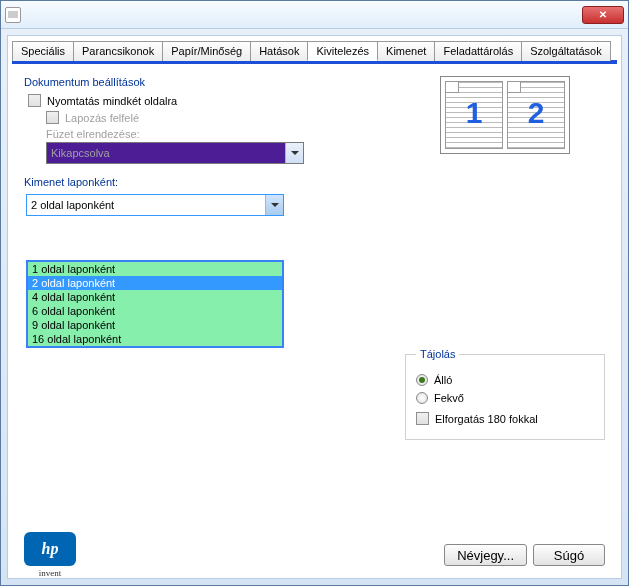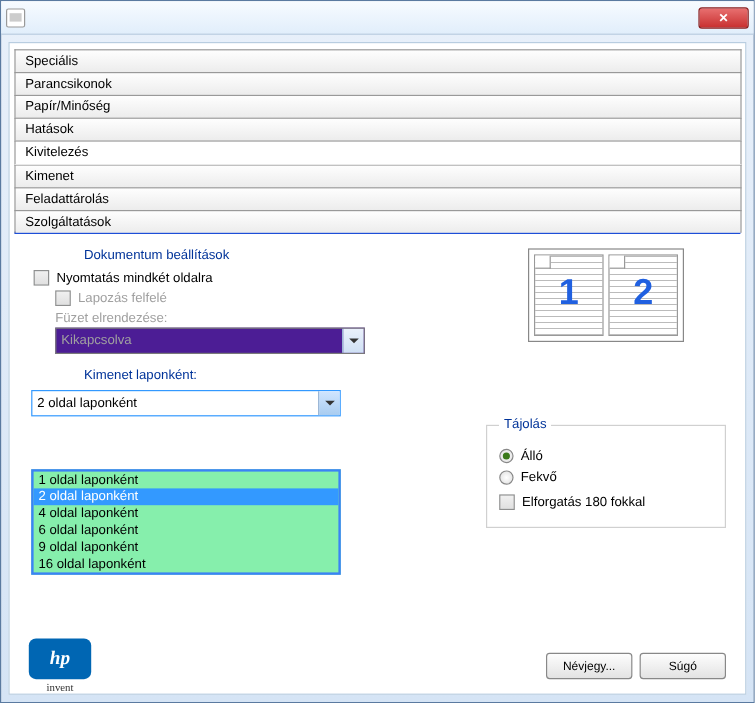--- a/index.html
+++ b/index.html
@@ -3,28 +3,28 @@
 <meta charset="utf-8">
 <style>
 * { box-sizing: border-box; margin: 0; padding: 0; }
 body { font-family: "Segoe UI", Tahoma, sans-serif; font-size: 11px; background: #fff; width: 629px; height: 586px; overflow: hidden; }
 .window { width: 629px; height: 586px; border: 1px solid #5a7aa0; background: linear-gradient(#e8f0fa, #d5e4f5); display: flex; flex-direction: column; }
 .titlebar { height: 28px; background: linear-gradient(#f7fbff, #e1eefb); display: flex; align-items: center; padding: 0 4px; border-bottom: 1px solid #b8cde0; }
 .titlebar-icon { width: 16px; height: 16px; background: #fff; border: 1px solid #999; border-radius: 2px; position: relative; }
 .titlebar-icon::before { content: ""; position: absolute; top: 3px; left: 2px; width: 10px; height: 7px; background: #ccc; }
 .close-btn { margin-left: auto; width: 42px; height: 18px; background: linear-gradient(#e87070, #c83030); border: 1px solid #8a2020; border-radius: 3px; display: flex; align-items: center; justify-content: center; color: #fff; font-weight: bold; font-size: 10px; cursor: pointer; }
 .content { flex: 1; background: #fff; margin: 6px; border: 1px solid #b8cde0; display: flex; flex-direction: column; padding: 4px 4px 8px 4px; }
-.tabs { display: flex; border-bottom: 2px solid #1d4ed8; flex-direction: column; }
+.tabs { display: flex; border-bottom: 4px solid #1d4ed8; }
 .tab { padding: 3px 8px; border: 1px solid #999; border-bottom: none; background: linear-gradient(#fefefe, #ececec); margin-right: -1px; cursor: pointer; position: relative; top: 1px; }
 .tab.active { background: #fff; border-bottom: 1px solid #fff; z-index: 1; }
 .panel { flex: 1; padding: 12px; display: flex; gap: 40px; }
 .col-left { flex: 1; position: relative; }
 .col-right { width: 200px; display: flex; flex-direction: column; }
 .group { margin-bottom: 12px; }
-.group-label { color: #003399; margin-bottom: 6px; display: block; margin-left: 46px; }
+.group-label { color: #003399; margin-bottom: 6px; display: block; }
 .checkbox-row { display: flex; align-items: center; gap: 6px; margin: 4px 0 4px 4px; }
 .checkbox { width: 13px; height: 13px; border: 1px solid #8e8f8f; background: linear-gradient(#f0f0f0, #e0e0e0); }
 .disabled { color: #a0a0a0; }
 .indent { margin-left: 22px; }
 .select { width: 258px; height: 22px; border: 1px solid #7a7a7a; background: linear-gradient(#fff, #eee); display: flex; align-items: center; padding: 0 4px; position: relative; cursor: pointer; }
 .select.disabled-sel { color: #a0a0a0; background: #4c1d95; }
 .select-arrow { position: absolute; right: 0; top: 0; bottom: 0; width: 18px; background: linear-gradient(#eaf1fb, #cfe0f4); border-left: 1px solid #9cb7d6; display: flex; align-items: center; justify-content: center; }
 .select-arrow::after { content: ""; border-left: 4px solid transparent; border-right: 4px solid transparent; border-top: 4px solid #333; }
 .select.active { border: 1px solid #3399ff; background: #fff; }
 .select.active .select-arrow { background: linear-gradient(#d0e5ff, #a8ccf0); }
@@ -36,21 +36,21 @@
 .page-num { position: absolute; top: 50%; left: 50%; transform: translate(-50%, -55%); font-size: 30px; font-weight: bold; color: #2060e0; font-family: Arial; }
 .page::before { content: ""; position: absolute; top: 0; left: 0; width: 12px; height: 10px; background: #fff; border-right: 1px solid #999; border-bottom: 1px solid #999; }
 fieldset { border: 1px solid #d0d0d0; padding: 8px 10px 10px; }
 legend { color: #003399; padding: 0 4px; }
 .radio-row { display: flex; align-items: center; gap: 6px; margin: 6px 0; }
 .radio { width: 12px; height: 12px; border: 1px solid #888; border-radius: 50%; background: radial-gradient(#fff, #ddd); position: relative; }
 .radio.checked::after { content: ""; position: absolute; top: 2px; left: 2px; width: 6px; height: 6px; border-radius: 50%; background: #3b7a1a; }
 .logo-row { display: flex; align-items: flex-end; padding: 0 12px 4px; gap: 8px; }
 .hp-logo { width: 52px; height: 34px; background: #0066b3; border-radius: 6px; color: #fff; display: flex; align-items: center; justify-content: center; font-style: italic; font-weight: bold; font-size: 16px; font-family: Georgia, serif; position: relative; }
 .invent { position: absolute; bottom: -12px; left: 0; right: 0; text-align: center; color: #333; font-size: 9px; font-style: normal; font-weight: normal; }
-.btn { min-width: 72px; height: 22px; border: 1px solid #888; background: linear-gradient(#fdfdfd, #e3e3e3); border-radius: 3px; padding: 0 12px; cursor: pointer; font-size: 10px; }
+.btn { min-width: 72px; height: 22px; border: 1px solid #888; background: linear-gradient(#fdfdfd, #e3e3e3); border-radius: 3px; padding: 0 12px; cursor: pointer; font-size: 13px; }
 .bottom-btns { margin-left: auto; display: flex; gap: 6px; }
 .dialog-btns { display: flex; gap: 6px; justify-content: flex-end; padding: 6px 10px; }
 </style>
 </head>
 <body>
 
 <div class="window">
   <div class="titlebar">
     <div class="titlebar-icon"></div>
     <div class="close-btn">✕</div>

